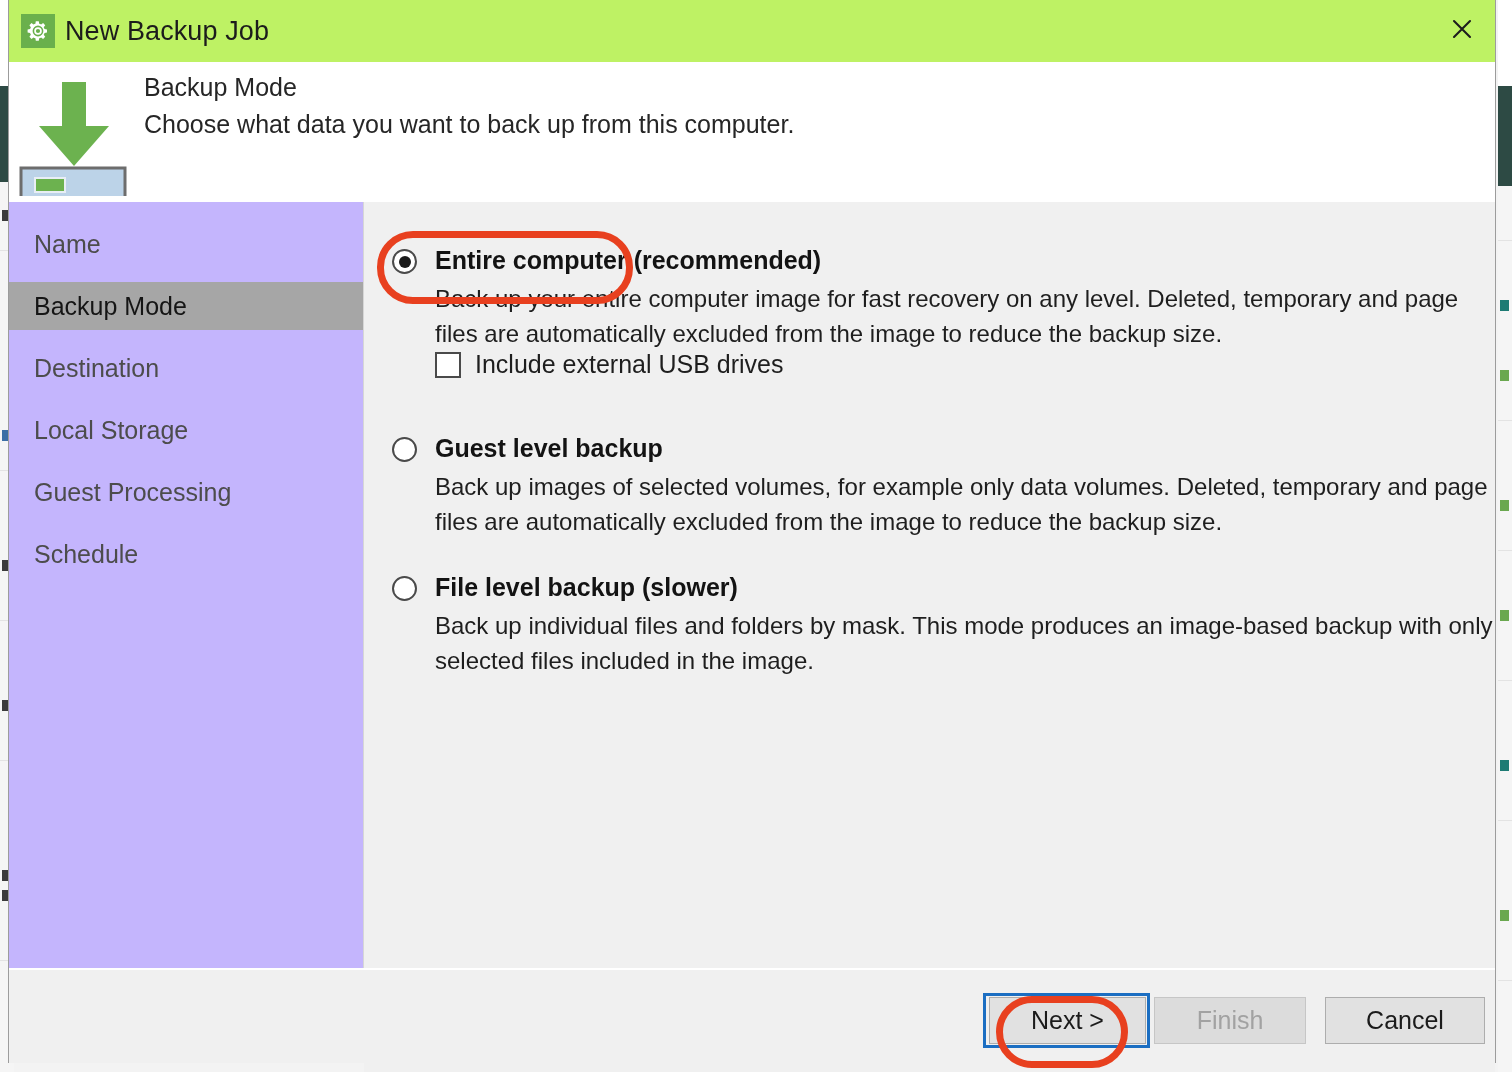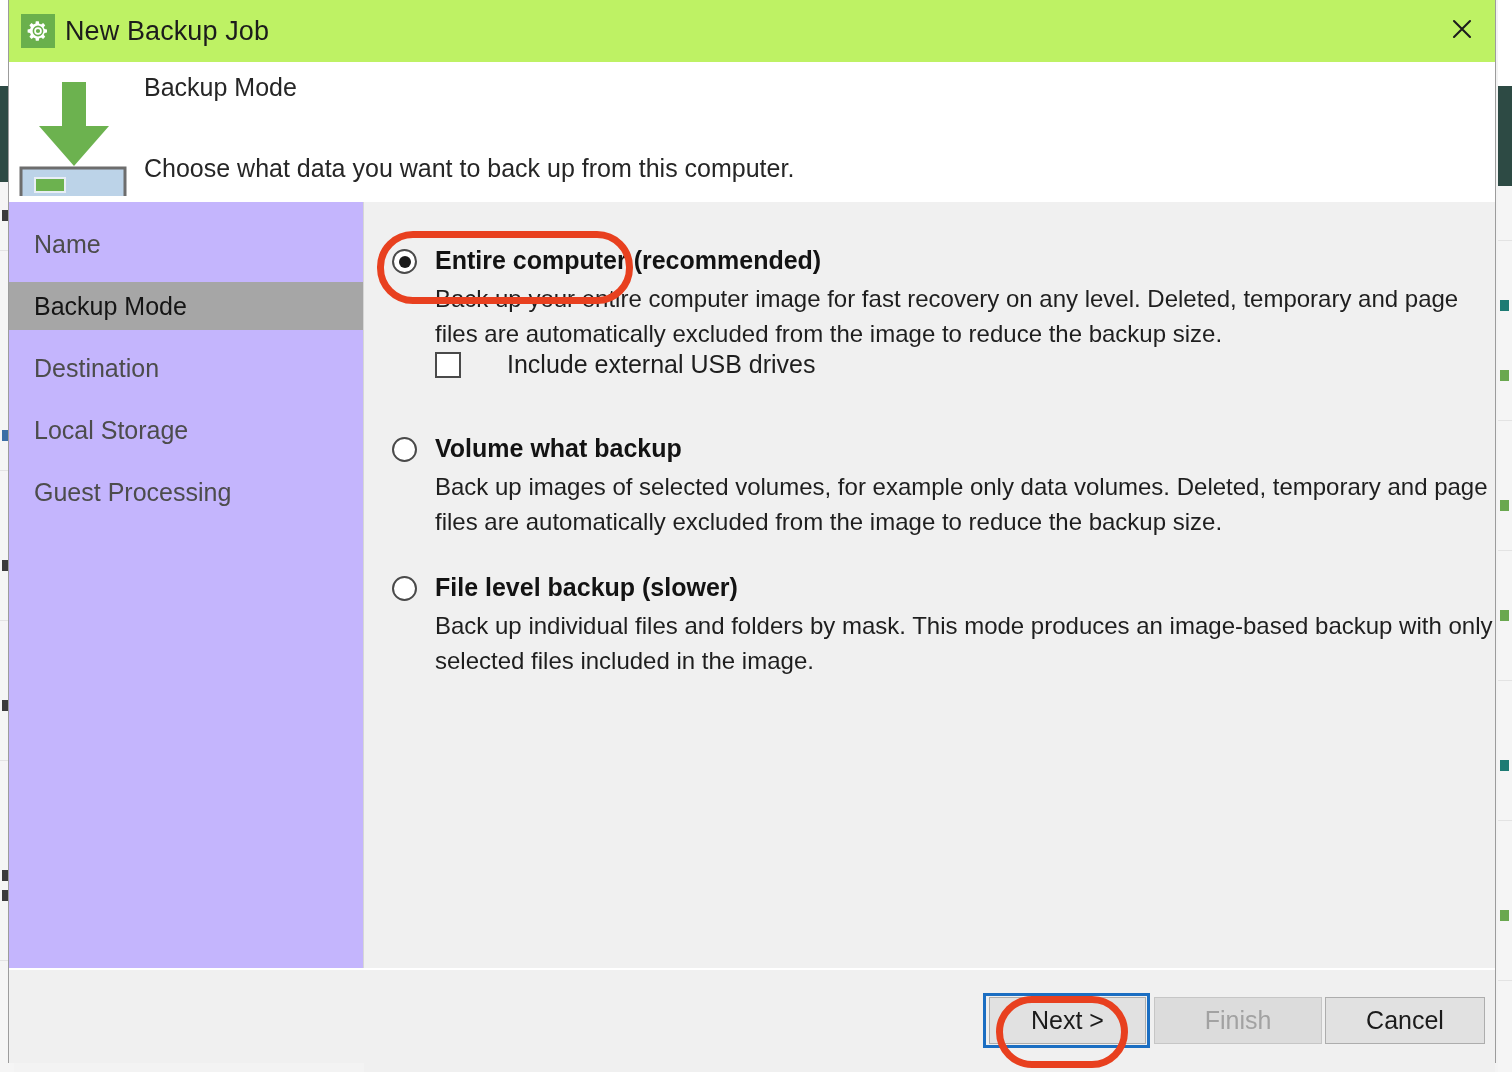--- a/index.html
+++ b/index.html
@@ -132,21 +132,20 @@
     white-space: nowrap;
   }
   #header-subtitle {
     position: absolute;
     left: 135px;
     top: 45px;
     font-size: 25px;
     color: #262626;
     line-height: 34px;
     white-space: nowrap;
-    margin-top: 44px;
   }
 
   
   #body {
     position: absolute;
     left: 0; top: 202px;
     width: 100%;
     height: 766px;
     background: #f0f0f0;
   }
@@ -236,21 +235,20 @@
     color: #1e1e1e;
     line-height: 35px;
   }
   .sub-check {
     position: absolute;
     left: 43px;
     top: 104px;
     display: flex;
     align-items: center;
     cursor: pointer;
-    gap: 32px;
   }
   .sub-check .box {
     width: 26px; height: 26px;
     border: 2px solid #4a4a4a;
     background: #ffffff;
     box-sizing: border-box;
   }
   .sub-check .lbl {
     margin-left: 14px;
     font-size: 25px;
@@ -305,21 +303,21 @@
     border: 3px solid #1b6ec2;
     box-sizing: border-box;
     background: #f0f0f0;
   }
   #btn-next {
     position: absolute;
     left: 3px; top: 1px;
     width: 157px; height: 47px;
     top: 1px;
   }
-  #btn-finish { left: 1145px; width: 168px; }
+  #btn-finish { left: 1145px; width: 152px; }
   #btn-cancel { left: 1316px; width: 160px; }
 
   
   .annot {
     position: absolute;
     border: 7px solid #e8401f;
     box-sizing: border-box;
     pointer-events: none;
   }
   #annot-radio {
@@ -416,38 +414,41 @@
         </div>
       <div class="nav-item" style="top:142px;">
           <span>Destination</span>
         </div>
       <div class="nav-item" style="top:204px;">
           <span>Local Storage</span>
         </div>
       <div class="nav-item" style="top:266px;">
           <span>Guest Processing</span>
         </div>
+      <div class="nav-item" style="top:328px;">
+          <span>Schedule</span>
+        </div>
     </nav>
     <div id="sidebar-divider"></div>
 
     <section id="content">
 
       <div class="option" style="top:44px;">
         <span class="opt-radio checked"></span>
         <span class="opt-title">Entire computer (recommended)</span>
         <span class="opt-desc">Back up your entire computer image for fast recovery on any level. Deleted, temporary and page files are automatically excluded from the image to reduce the backup size.</span>
         <label class="sub-check">
           <span class="box"></span>
           <span class="lbl">Include external USB drives</span>
         </label>
       </div>
 
       <div class="option" style="top:232px;">
         <span class="opt-radio"></span>
-        <span class="opt-title">Volume what backup</span>
+        <span class="opt-title">Guest level backup</span>
         <span class="opt-desc">Back up images of selected volumes, for example only data volumes. Deleted, temporary and page files are automatically excluded from the image to reduce the backup size.</span>
       </div>
 
       <div class="option" style="top:371px;">
         <span class="opt-radio"></span>
         <span class="opt-title">File level backup (slower)</span>
         <span class="opt-desc">Back up individual files and folders by mask. This mode produces an image-based backup with only selected files included in the image.</span>
       </div>
 
     </section>

